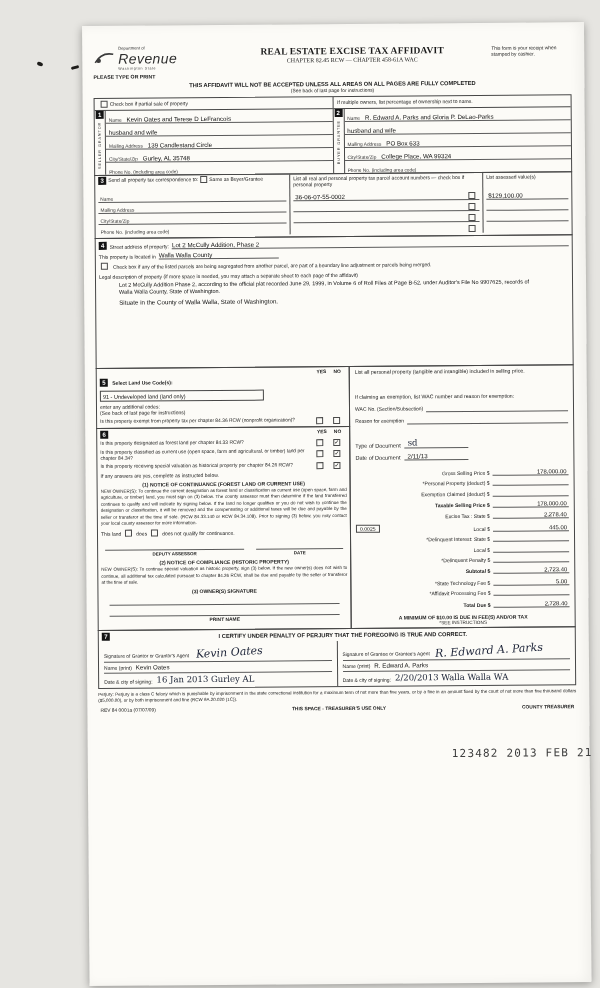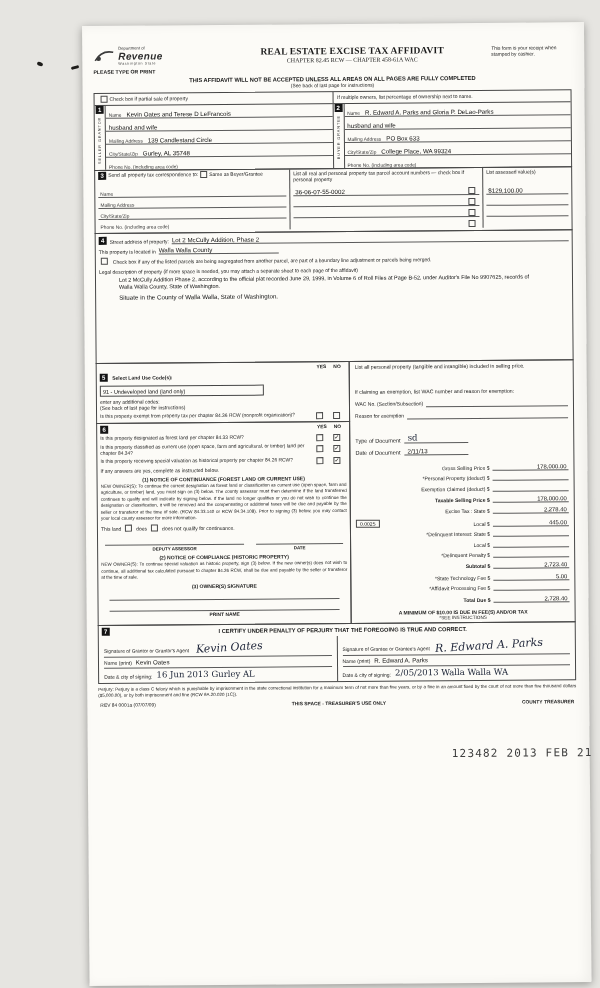--- a/index.html
+++ b/index.html
@@ -10,21 +10,21 @@
   .s2{left:71px;top:66px;width:8px;height:3px;border-radius:2px;transform:rotate(-14deg)}
   .paper{position:absolute;left:82px;top:26px;width:502px;height:960px;background:#fcfbf7;
          transform:rotate(-0.45deg);transform-origin:top left;
          box-shadow:0 2px 9px rgba(0,0,0,.35), inset -5px 0 12px rgba(0,0,0,.05)}
   .form{position:absolute;left:11px;top:20px;width:478px;color:#1b1b1b}
   
   .hdr{display:flex;align-items:flex-start}
   .logo-col{width:120px}
   .logo{display:flex;align-items:center;gap:3px}
   .l1{font-size:4.2px;color:#333}
-  .l2{font-size:10px;font-weight:bold;font-style:italic;letter-spacing:.4px;color:#2e2e2e}
+  .l2{font-size:14px;font-weight:normal;font-style:italic;letter-spacing:.4px;color:#2e2e2e}
   .l3{font-size:3.6px;letter-spacing:.6px;color:#444}
   .type-print{font-size:5.2px;font-weight:bold;margin-top:3px}
   .title-col{flex:1;text-align:center;padding-top:2px}
   .title{font-size:9.5px;font-weight:bold;font-family:"Liberation Serif",serif;letter-spacing:.2px}
   .subtitle{font-size:6px;margin-top:1px;font-family:"Liberation Serif",serif}
   .receipt{width:80px;font-size:4.9px;line-height:1.3;padding-top:3px;color:#222}
   .warn{text-align:center;font-size:5.7px;font-weight:bold;margin-top:3px}
   .warn-sub{text-align:center;font-size:4.9px;margin:1px 0 4px}
   
   .sec{border:1px solid #474747;margin-top:-1px;position:relative;background:rgba(255,255,255,0)}
@@ -486,35 +486,35 @@
           <div class="sigrow">
             <span class="siglabel">Signature of Grantor or Grantor's Agent</span>
             <span class="sig">Kevin Oates</span>
           </div>
           <div class="s7line">
             <span class="tiny">Name (print)</span>
             <span class="val">Kevin Oates</span>
           </div>
           <div class="s7line">
             <span class="tiny">Date &amp; city of signing:</span>
-            <span class="hand">16 Jun 2013   Gurley  AL</span>
+            <span class="hand">16 Jan 2013   Gurley  AL</span>
           </div>
         </div>
         <div class="s7cell">
           <div class="sigrow">
             <span class="siglabel">Signature of Grantee or Grantee's Agent</span>
             <span class="sig">R. Edward A. Parks</span>
           </div>
           <div class="s7line">
             <span class="tiny">Name (print)</span>
             <span class="val">R. Edward A. Parks</span>
           </div>
           <div class="s7line">
             <span class="tiny">Date &amp; city of signing:</span>
-            <span class="hand">2/05/2013   Walla Walla  WA</span>
+            <span class="hand">2/20/2013   Walla Walla  WA</span>
           </div>
         </div>
       </div>
     </div>
 
     <div class="perjury">Perjury: Perjury is a class C felony which is punishable by imprisonment in the state correctional institution for a maximum term of not more than five years, or by a fine in an amount fixed by the court of not more than five thousand dollars ($5,000.00), or by both imprisonment and fine (RCW 9A.20.020 (1C)).</div>
 
     <div class="foot">
       <span>REV 84 0001a (07/07/09)</span>
       <span class="b">THIS SPACE - TREASURER'S USE ONLY</span>

